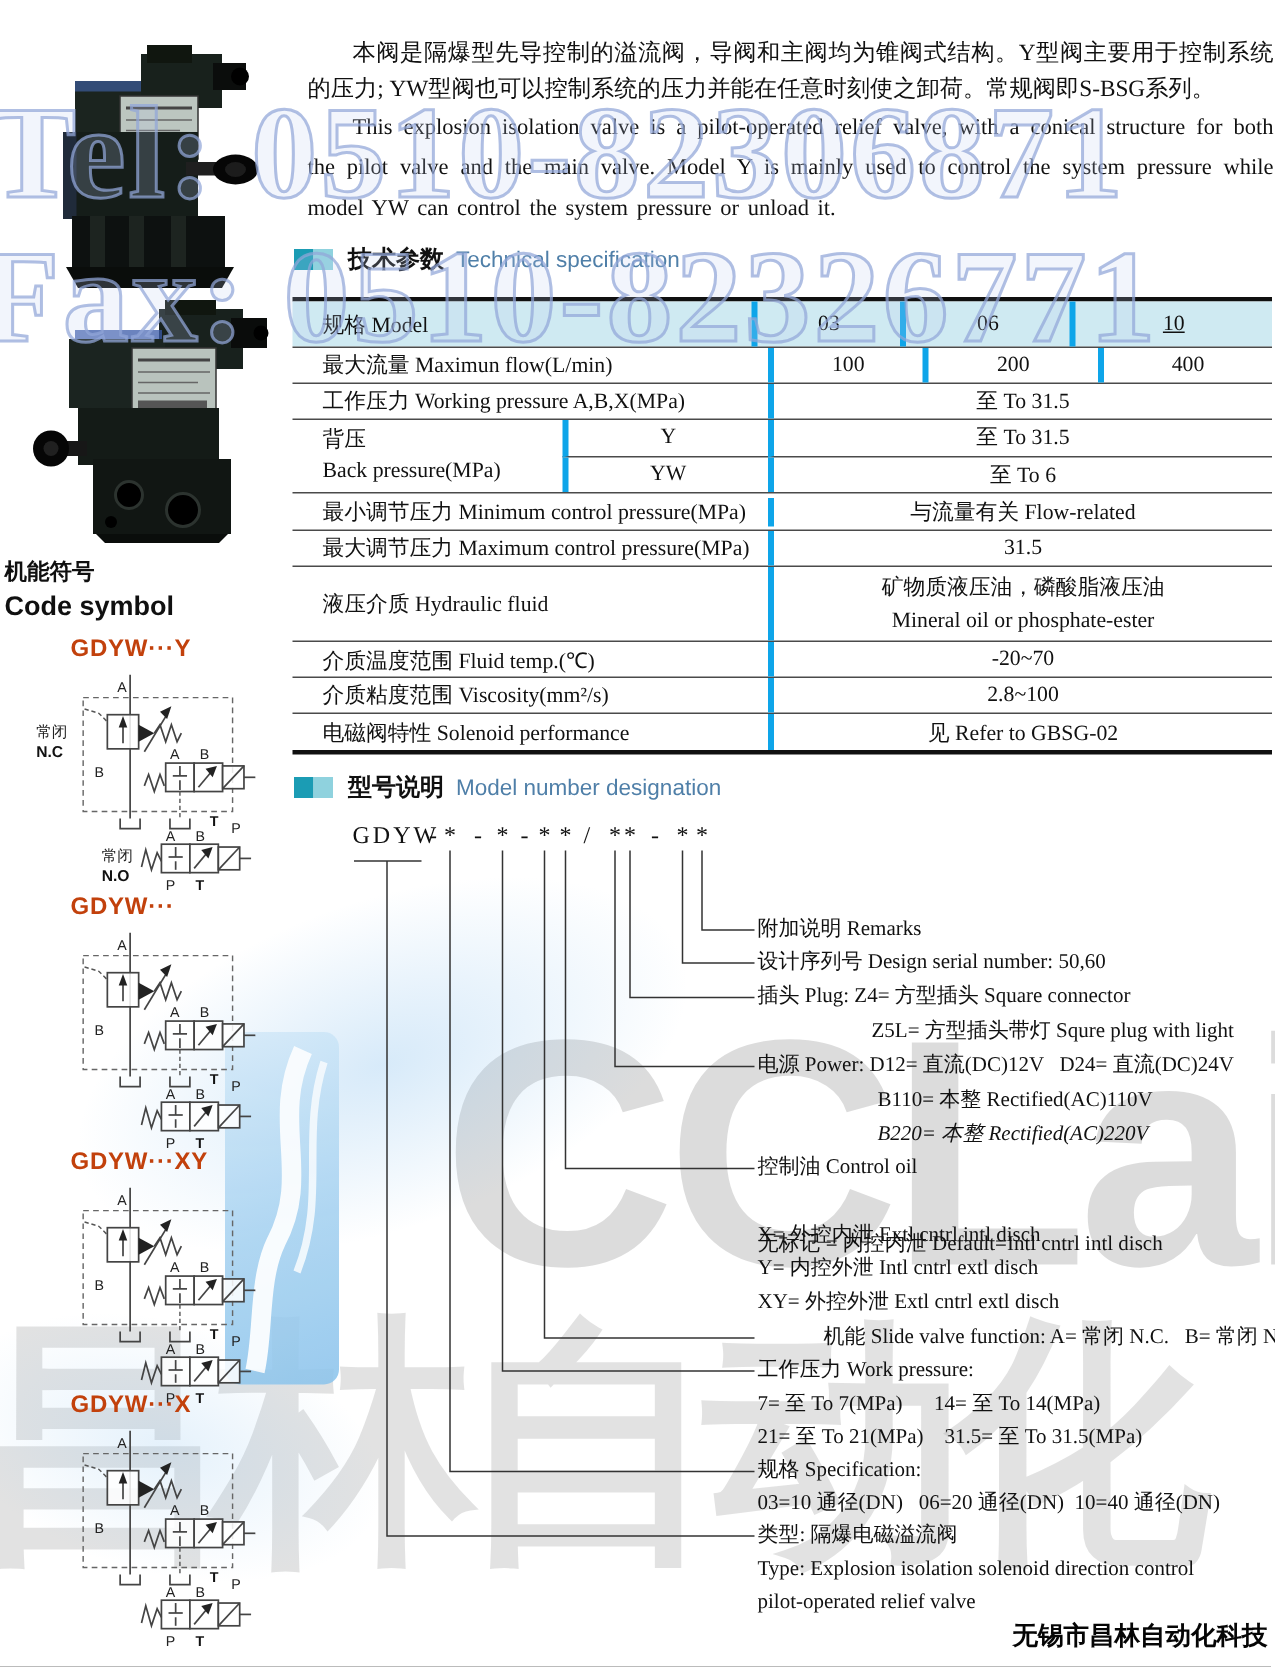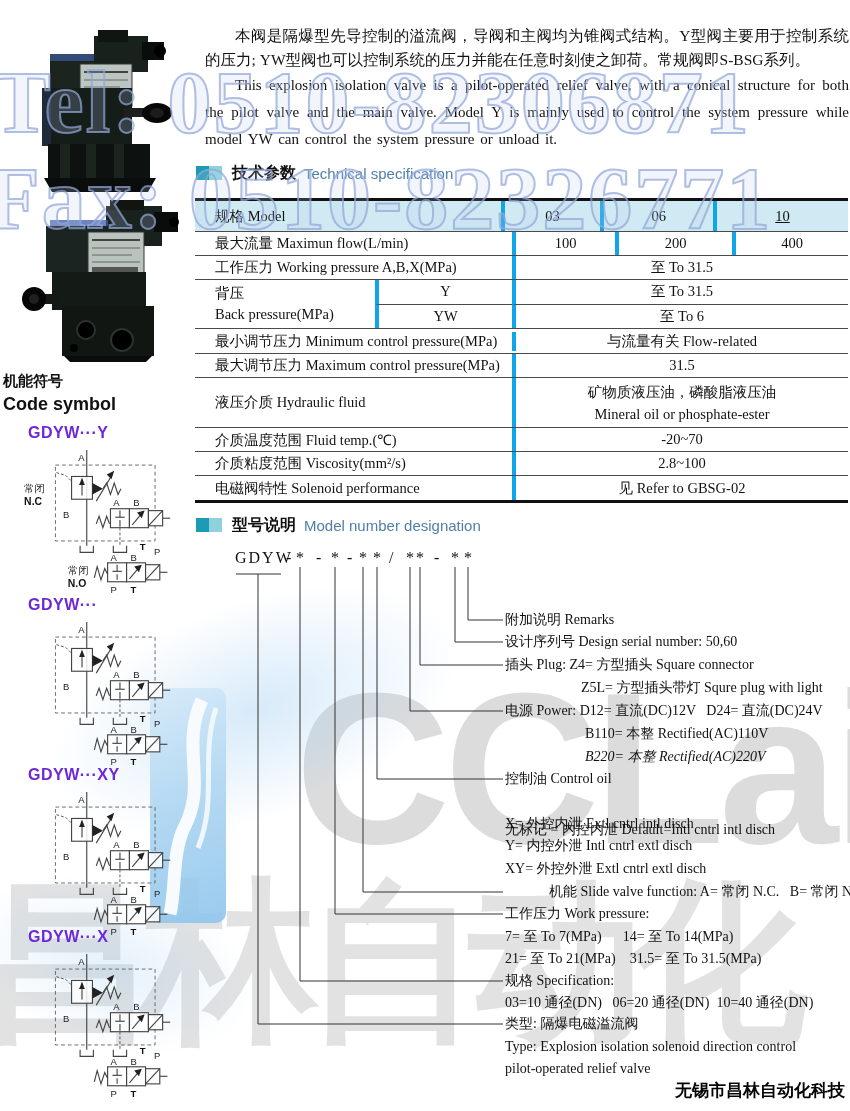--- a/index.html
+++ b/index.html
@@ -45,21 +45,21 @@
   .two-line{flex-direction:column;align-items:flex-start;justify-content:center;line-height:21px;}
   .span2{flex-direction:column;justify-content:center;line-height:22px;align-items:center;}
   
   .code-char{position:absolute;z-index:2;font-size:16px;font-family:"Liberation Serif",serif;
     letter-spacing:1px;white-space:pre;}
   .des-label{position:absolute;z-index:2;height:20px;line-height:20px;font-size:14px;white-space:pre;}
   #tree-svg{position:absolute;left:0;top:0;z-index:2;pointer-events:none;}
   
   .cs-title{position:absolute;z-index:2;font-family:"Liberation Sans",sans-serif;font-weight:bold;color:#101010;}
   .grp-label{position:absolute;z-index:2;font-family:"Liberation Sans",sans-serif;font-weight:bold;
-    font-size:16px;letter-spacing:.5px;color:#6d28d9;}
+    font-size:16px;letter-spacing:.5px;color:#c2410c;margin-left:19px;}
   .grp-svg{position:absolute;z-index:2;}
   .grp-svg .ln{stroke:#444;fill:none;stroke-width:1.2;}
   .grp-svg .lnd{stroke:#555;fill:none;stroke-width:1;stroke-dasharray:3,2;}
   .grp-svg .bx{fill:rgba(255,255,255,.85);stroke:#444;stroke-width:1.2;}
   .grp-svg .dash{fill:none;stroke:#666;stroke-width:1;stroke-dasharray:4,3;}
   .grp-svg .fl{fill:#222;stroke:none;}
   .grp-svg .pt{font:10px "Liberation Sans",sans-serif;fill:#222;}
   .grp-svg .ptb{font:bold 10px "Liberation Sans",sans-serif;fill:#111;}
   .grp-svg .cn{font:11px "Liberation Sans",sans-serif;fill:#222;}
   .grp-svg .cnb{font:bold 11px "Liberation Sans",sans-serif;fill:#111;}

